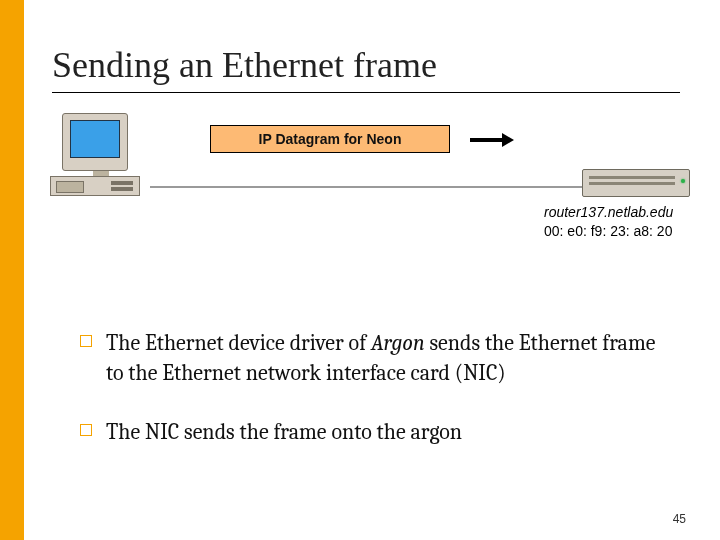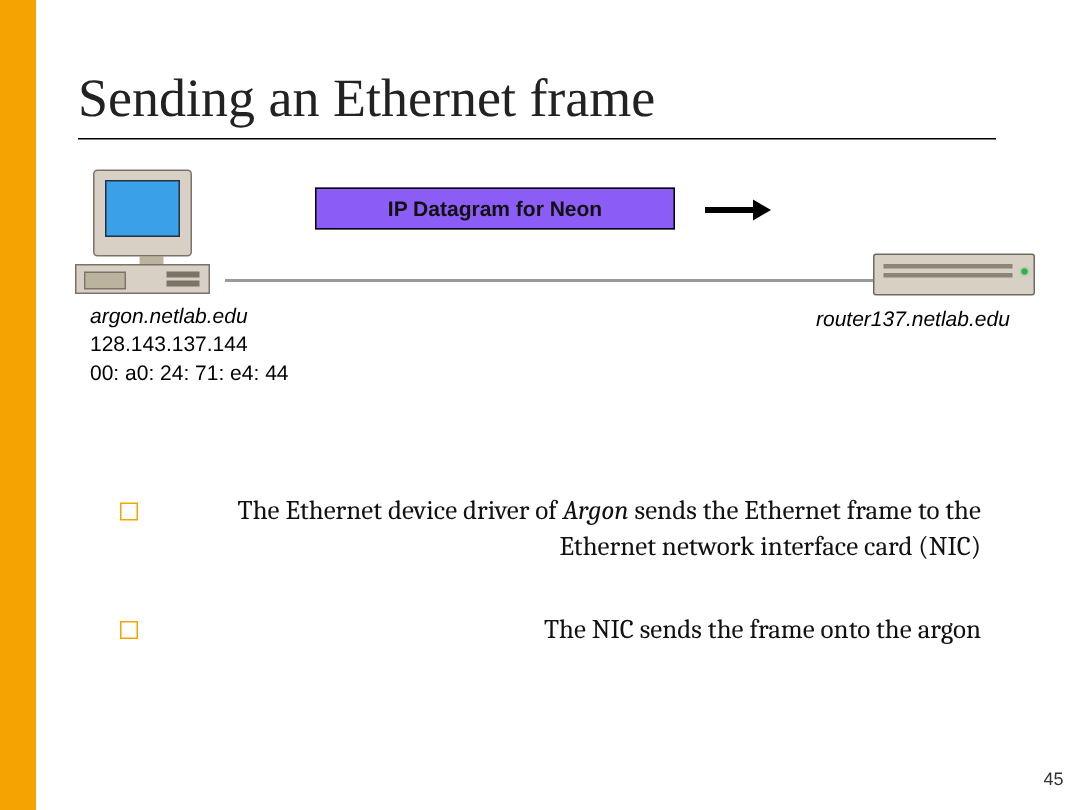--- a/index.html
+++ b/index.html
@@ -14,21 +14,21 @@
   .accent-bar {
     position: absolute;
     left: 0;
     top: 0;
     width: 24px;
     height: 540px;
     background: #f5a300;
   }
   .content {
     margin-left: 24px;
-    padding: 44px 56px 0 28px;
+    padding: 44px 40px 0 28px;
   }
   .title {
     font-size: 36px;
     font-weight: normal;
     color: #222;
     margin-bottom: 6px;
   }
   .title-rule {
     border: none;
     border-top: 1px solid #000;
@@ -108,21 +108,21 @@
     width: 432px;
     background: #9a9a9a;
   }
   
   .datagram {
     position: absolute;
     left: 158px;
     top: 6px;
     width: 240px;
     height: 28px;
-    background: #8b5cf6;
+    background: #fdba74;
     border: 1px solid #000;
     text-align: center;
     font-family: Arial, sans-serif;
     font-weight: bold;
     font-size: 14px;
     line-height: 26px;
     color: #111;
   }
   
   .arrow {
@@ -182,43 +182,42 @@
     font-size: 14px;
     line-height: 1.35;
     color: #000;
   }
   .router-labels .hostname { font-style: italic; text-align: right; }
   
   .bullets {
     margin-top: 36px;
     padding: 0 10px 0 28px;
     font-family: Cambria, Georgia, serif;
-    font-size: 18px;
+    font-size: 22px;
     color: #111;
-    text-align: right;
   }
   .bullet {
     position: relative;
     padding-left: 26px;
     margin-bottom: 30px;
     line-height: 1.35;
   }
   .bullet::before {
     content: "";
     position: absolute;
     left: 0;
     top: 6px;
     width: 10px;
     height: 10px;
     border: 1.4px solid #f5a300;
   }
   .bullet .italic { font-style: italic; }
   .page-num {
     position: absolute;
-    right: 11px;
+    right: 34px;
     bottom: 14px;
     font-family: Arial, sans-serif;
     font-size: 12px;
     color: #333;
   }
 </style>
 </head>
 <body>
 
 <div class="accent-bar"></div>
@@ -231,39 +230,35 @@
   <div class="diagram">
 
     <div class="computer">
       <div class="monitor">
         <div class="screen"></div>
       </div>
       <div class="neck"></div>
       <div class="base-unit"></div>
     </div>
 
-    <div class="computer-labels">
-      <div class="hostname">argon.netlab.edu</div>
-      <div>128.143.137.144</div>
-      <div>00: a0: 24: 71: e4: 44</div>
-    </div>
 
     <div class="wire"></div>
 
     <div class="datagram">IP Datagram for Neon</div>
 
     <div class="arrow">
       <div class="shaft"></div>
       <div class="head"></div>
     </div>
 
     <div class="router"></div>
 
     <div class="router-labels">
       <div class="hostname">router137.netlab.edu</div>
+      <div>00: e0: f9: 23: a8: 20</div>
     </div>
 
   </div>
 
   <div class="bullets">
     <div class="bullet">
       <span>The Ethernet device driver of </span><span class="italic">Argon</span><span> sends the Ethernet frame to the Ethernet network interface card (NIC)</span>
     </div>
     <div class="bullet">
       <span>The NIC sends the frame onto the argon</span>

